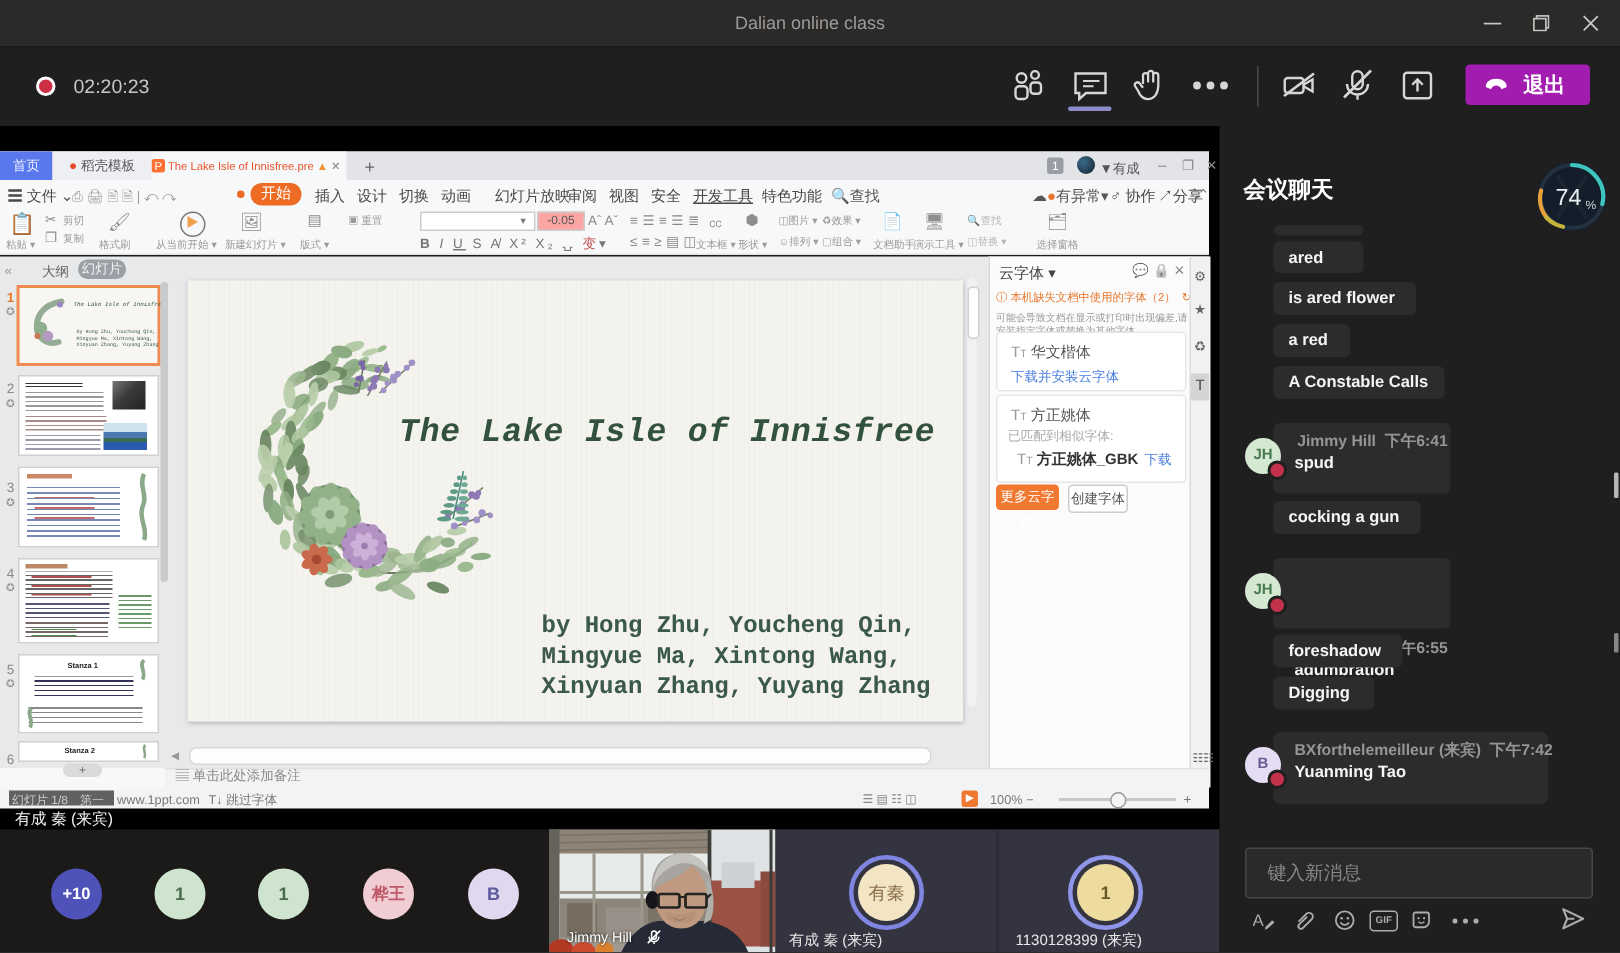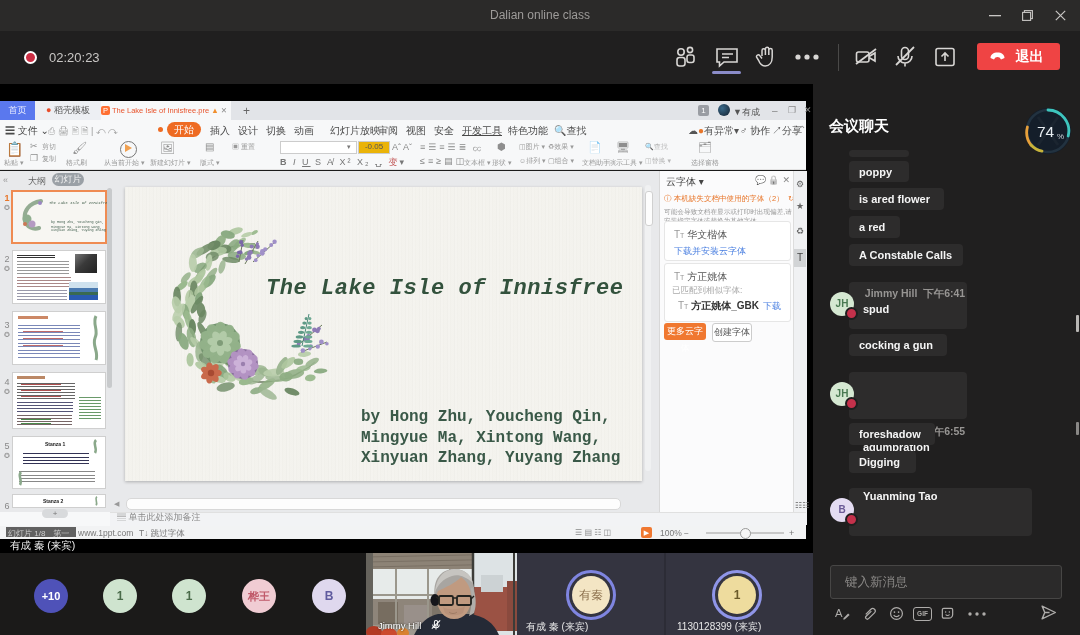--- a/index.html
+++ b/index.html
@@ -7,21 +7,21 @@
        font-family:"Liberation Sans",sans-serif;}
   .abs{position:absolute;}
   
   #titlebar{left:0;top:0;width:1080px;height:31px;background:#2b2a29;}
   #titletext{width:100%;text-align:center;top:8px;color:#9d9b99;font-size:12px;}
   #ctrlbar{left:0;top:31px;width:1080px;height:53px;background:#201f1f;}
   #recdot{left:24px;top:51px;width:9px;height:9px;border:2px solid #fff;border-radius:50%;background:#cc2e44;}
   #timer{left:49px;top:50px;color:#c8c6c4;font-size:13px;}
   #chatline{left:712px;top:71px;width:29px;height:3px;border-radius:2px;background:#8b8cc9;}
   #sep1{left:838px;top:44px;width:1px;height:27px;background:#4a4948;}
-  #exitbtn{left:977px;top:43px;width:83px;height:27px;background:#ef4444;border-radius:3px;
+  #exitbtn{left:977px;top:43px;width:83px;height:27px;background:#a21caf;border-radius:3px;
            color:#fff;font-size:14px;font-weight:bold;text-align:center;line-height:27px;}
   
   #stage{left:0;top:84px;width:813px;height:469px;background:#000;}
   #wps{left:0;top:17px;width:806px;height:437px;background:#f7f8f9;font-size:10px;color:#555;}
   
   #tabbar{left:0;top:0;width:806px;height:19px;background:#e2e4e8;}
   #tab1{left:0;top:0;width:35px;height:19px;background:#5a78ee;color:#e8ecff;text-align:center;line-height:19px;font-size:9px;}
   #tab2{left:35px;top:0;width:66px;height:19px;background:#edeff3;color:#555;line-height:19px;font-size:9px;text-align:center;}
   #tab3{left:101px;top:0;width:130px;height:19px;background:#f7f8f9;line-height:19px;font-size:7.5px;color:#e8552e;white-space:nowrap;overflow:hidden;}
   
@@ -202,21 +202,21 @@
       <div class="abs" style="left:120px;top:40px;width:15px;height:15px;border:1.4px solid #777;border-radius:50%;"></div>
       <div class="abs" style="left:125px;top:43px;width:0;height:0;border-left:7px solid #f0a050;border-top:4.5px solid transparent;border-bottom:4.5px solid transparent;"></div>
       <div class="rlab abs" style="left:104px;top:57px;">从当前开始 ▾</div>
       <div class="rico abs" style="left:160px;top:40px;font-size:12px;">🖼</div>
       <div class="rlab abs" style="left:150px;top:57px;">新建幻灯片 ▾</div>
       <div class="rico abs" style="left:205px;top:40px;font-size:10px;">▤</div>
       <div class="rlab abs" style="left:200px;top:57px;">版式 ▾</div>
       <div class="rlab abs" style="left:232px;top:41px;">▣ 重置</div>
       <div class="abs" style="left:280px;top:40px;width:75px;height:11px;background:#fff;border:1px solid #ccc;"></div>
       <div class="rlab abs" style="left:347px;top:42px;color:#777;">▾</div>
-      <div class="abs" style="left:358px;top:40px;width:30px;height:11px;background:#eab308;border:1px solid #ccc;font-size:8px;color:#555;text-align:center;">-0.05</div>
+      <div class="abs" style="left:358px;top:40px;width:30px;height:11px;background:#fca5a5;border:1px solid #ccc;font-size:8px;color:#555;text-align:center;">-0.05</div>
       <div class="rlab abs" style="left:392px;top:41px;font-size:9px;color:#888;">Aˆ Aˇ</div>
       <div class="rlab abs" style="left:280px;top:55px;font-size:9px;color:#777;letter-spacing:2px;"><b>B</b> <i>I</i> <u>U</u> S A̸ X² X₂ ⍽ <span style="color:#c05050;">变</span>▾</div>
       <div class="rlab abs" style="left:420px;top:41px;font-size:9px;color:#888;letter-spacing:3px;">≡☰≡☰≣</div>
       <div class="rlab abs" style="left:420px;top:55px;font-size:9px;color:#888;letter-spacing:3px;">≤≡≥▤◫</div>
       <div class="rico abs" style="left:472px;top:40px;font-size:10px;">㏄</div>
       <div class="rlab abs" style="left:464px;top:57px;">文本框 ▾</div>
       <div class="rico abs" style="left:497px;top:40px;font-size:10px;">⬢</div>
       <div class="rlab abs" style="left:492px;top:57px;">形状 ▾</div>
       <div class="rlab abs" style="left:519px;top:41px;">◫图片 ▾</div>
       <div class="rlab abs" style="left:519px;top:55px;">☺排列 ▾</div>
@@ -606,21 +606,21 @@
     <circle cx="24" cy="24" r="23" fill="#141e2a"></circle>
     <path d="M14 10 L34 38 M34 10 L14 38" stroke="#1b2530" stroke-width="3"></path>
     <circle cx="24" cy="24" r="21" fill="none" stroke="#223240" stroke-width="2.6"></circle>
     <path d="M24 3 A21 21 0 0 1 44.2 29" fill="none" stroke="#3ec6be" stroke-width="2.8" stroke-linecap="round"></path>
     <path d="M7 38 A21 21 0 0 1 3.4 20" fill="none" stroke="#e8a03a" stroke-width="2.8" stroke-linecap="round"></path>
     <path d="M7 38 A21 21 0 0 0 18 44.2" fill="none" stroke="#c8b43a" stroke-width="2.8" stroke-linecap="round"></path>
     <text x="13" y="29.5" fill="#e8eef2" font-size="15.5" font-family="Liberation Sans">74</text>
     <text x="33" y="32" fill="#cdd4da" font-size="8" font-family="Liberation Sans">%</text>
   </svg>
   <div class="bub abs" style="top:150px;width:60px;height:7px;"></div>
-  <div class="bub bubpad abs" style="top:161px;width:60px;height:21px;">poppy</div>
+  <div class="bub bubpad abs" style="top:161px;width:60px;height:21px;">ared</div>
   <div class="bub bubpad abs" style="top:188px;width:95px;height:22px;">is ared flower</div>
   <div class="bub bubpad abs" style="top:216px;width:51px;height:22px;">a red</div>
   <div class="bub bubpad abs" style="top:244px;width:114px;height:22px;">A Constable Calls</div>
 
   <div class="bub abs" style="top:282px;width:118px;height:47px;">
     <div style="padding:5px 0 0 14px;" class="gname">Jimmy Hill &nbsp;下午6:41</div>
     <div style="padding:2px 0 0 14px;">spud</div>
   </div>
   <div class="cav abs" style="top:292px;background:#d5e8d2;color:#4a7a52;">JH</div>
   <div class="pdot abs" style="left:845px;top:307px;"></div>
@@ -629,20 +629,21 @@
   <div class="bub abs" style="top:372px;width:118px;height:47px;">
     <div style="padding:5px 0 0 14px;margin-top:48px;" class="gname">Jimmy Hill &nbsp;下午6:55</div>
     <div style="padding:2px 0 0 14px;">adumbration</div>
   </div>
   <div class="cav abs" style="top:382px;background:#d5e8d2;color:#4a7a52;">JH</div>
   <div class="pdot abs" style="left:845px;top:397px;"></div>
   <div class="bub bubpad abs" style="top:423px;width:86px;height:22px;">foreshadow</div>
   <div class="bub bubpad abs" style="top:451px;width:67px;height:22px;">Digging</div>
 
   <div class="bub abs" style="top:488px;width:183px;height:48px;">
+    <div style="padding:5px 0 0 14px;" class="gname">BXforthelemeilleur (来宾) &nbsp;下午7:42</div>
     <div style="padding:2px 0 0 14px;">Yuanming Tao</div>
   </div>
   <div class="cav abs" style="top:498px;background:#e4dcf2;color:#6a5a96;">B</div>
   <div class="pdot abs" style="left:845px;top:513px;"></div>
 
   <div id="cinput" class="abs">键入新消息</div>
   <svg class="cico abs" style="left:835px;top:606px;" width="15" height="15" viewBox="0 0 16 16">
       <text x="0" y="12" font-size="12" fill="#aeacaa" font-family="Liberation Sans">A</text>
       <path d="M9 13 L14 8 l1.6 1.6 L10.6 14 L9 14.6 Z" fill="#aeacaa"></path>
     </svg>

